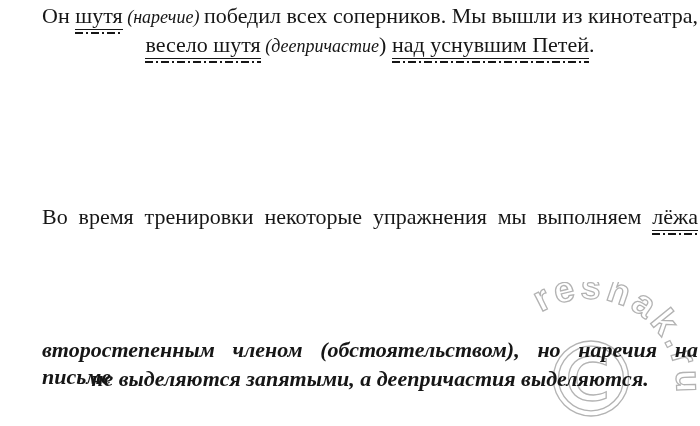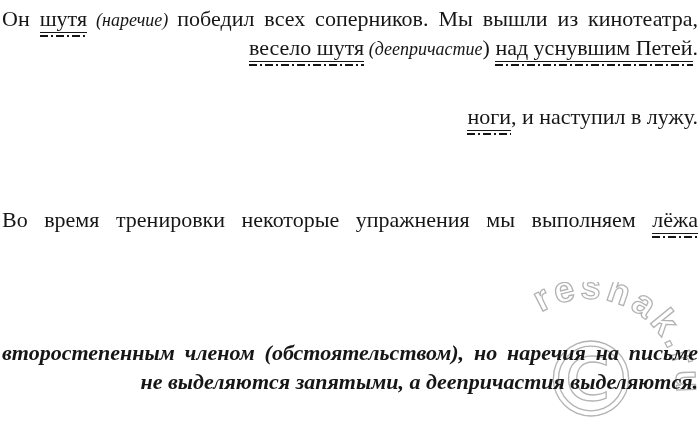--- a/index.html
+++ b/index.html
@@ -14,27 +14,28 @@
   .para {
     position:absolute;
     left:2px;
     right:2px;
     z-index:1;
     font-size:22px;
   }
   .line {
     display:block;
     height:29px;
-    line-height:33px;
+    line-height:27px;
     text-align:justify;
     text-align-last:justify;
     white-space:nowrap;
+    margin-left:40px;
   }
   .line.last {
-    text-align:right;
+    text-align:center;
     text-align-last:auto;
   }
   .run { white-space:pre-wrap; }
   
   .ann {
     font-style:italic;
     font-size:18px;
   }
   
   .u {
@@ -97,21 +98,20 @@
     <text class="wm-stroke wm-arc-text"><textPath href="#wmArc" startOffset="6">reshak.ru</textPath></text>
   </svg>
 </div>
 
 <div class="para" style="top:2px">
   <div class="line"><span class="run">Он </span><span class="run u">шутя</span><span class="run ann"> (наречие) </span><span class="run">победил всех соперников. Мы вышли из кинотеатра,</span></div>
   <div class="line last"><span class="run u">весело шутя</span><span class="run ann"> (деепричастие</span><span class="run">) </span><span class="run u">над уснувшим Петей</span><span class="run">.</span></div>
 </div>
 
 <div class="para" style="top:100px">
-  <div class="line last"><span class="run u">ноги</span><span class="run">, и наступил в лужу.</span></div>
 </div>
 
 <div class="para" style="top:203px">
   <div class="line"><span class="run">Во время тренировки некоторые упражнения мы выполняем </span><span class="run u">лёжа</span></div>
 </div>
 
 <div class="para bi" style="top:336px">
   <div class="line"><span class="run">второстепенным членом (обстоятельством), но наречия на письме</span></div>
   <div class="line last"><span class="run">не выделяются запятыми, а деепричастия выделяются.</span></div>
 </div>

